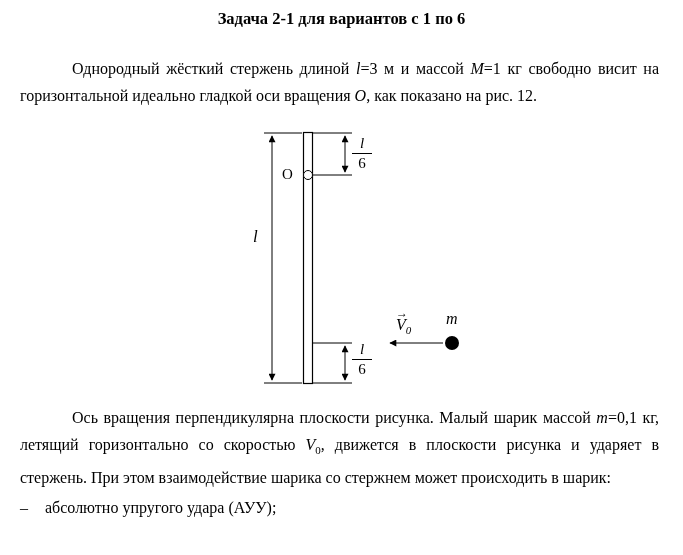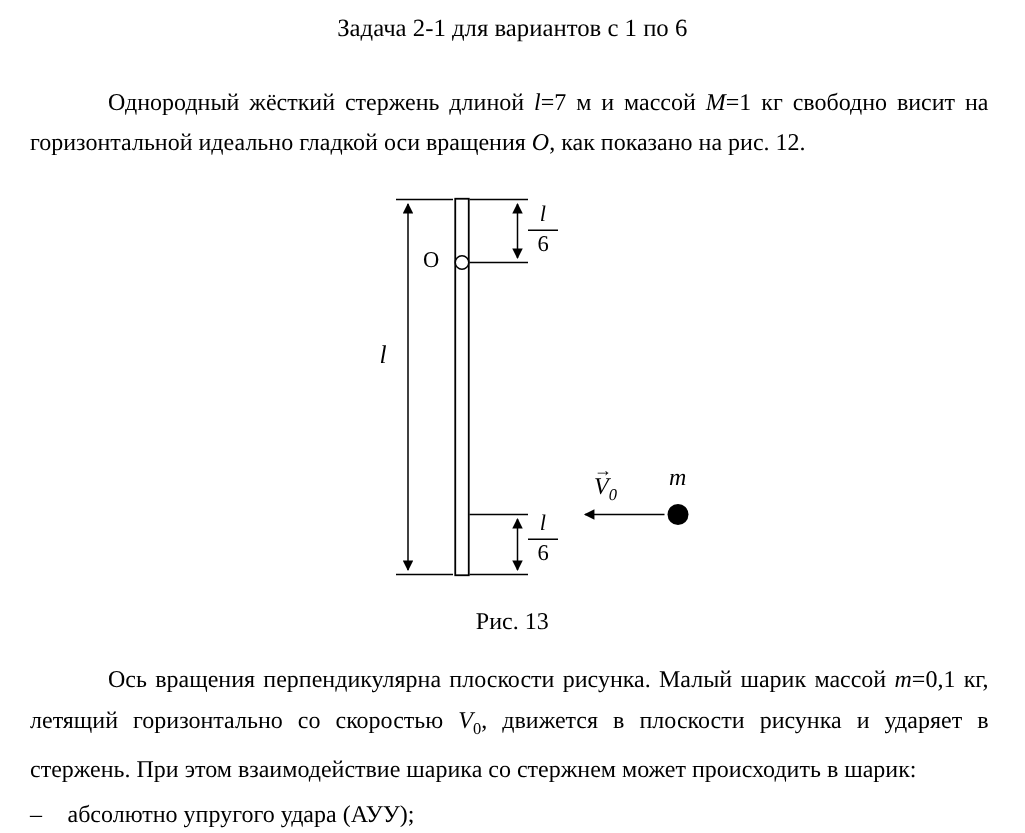--- a/index.html
+++ b/index.html
@@ -11,21 +11,21 @@
     background: #ffffff;
     color: #000000;
     font-family: "Liberation Serif", "DejaVu Serif", serif;
     font-size: 16px;
     overflow: hidden;
   }
   .title {
     margin: 0;
     padding-top: 9px;
     text-align: center;
-    font-weight: normal;
+    font-weight: bold;
     font-size: 16.5px;
     line-height: 20px;
   }
   .para {
     margin: 0 24px 0 20px;
     text-align: justify;
     text-indent: 52px;
     line-height: 27px;
   }
   .p1 { margin-top: 26px; }
@@ -68,21 +68,21 @@
   }
   .bullet .marker { display: inline-block; width: 25px; }
 </style>
 </head>
 <body>
 
 <div class="page">
 
   <h1 class="title">Задача 2-1 для вариантов с 1 по 6</h1>
 
-  <p class="para p1"><span>Однородный жёсткий стержень длиной </span><i>l</i><span>=7 м и массой </span><i>M</i><span>=1 кг свободно висит на горизонтальной идеально гладкой оси вращения </span><i>О</i><span>, как показано на рис. 12.</span></p>
+  <p class="para p1"><span>Однородный жёсткий стержень длиной </span><i>l</i><span>=3 м и массой </span><i>M</i><span>=1 кг свободно висит на горизонтальной идеально гладкой оси вращения </span><i>О</i><span>, как показано на рис. 12.</span></p>
 
   <div class="figure">
     <svg width="683" height="262" viewBox="0 0 683 262">
       <defs>
         <marker id="arr" viewBox="0 0 10 10" refX="9" refY="5" markerWidth="9" markerHeight="7" orient="auto-start-reverse">
           <path d="M0,0 L10,5 L0,10 z" fill="#000"></path>
         </marker>
       </defs>
 
       <rect x="303.5" y="5.5" width="9" height="251" fill="#ffffff" stroke="#000" stroke-width="1.2"></rect>
@@ -116,19 +116,18 @@
     <div class="frac frac-bottom">
       <span class="num">l</span>
       <span class="den">6</span>
     </div>
 
     <div class="fig-label vec-wrap"><span class="vec-arrow">→</span><span>V</span><sub>0</sub></div>
 
     <div class="fig-label mass-label">m</div>
   </div>
 
-  <div class="caption">Рис. 13</div>
 
   <p class="para p2"><span>Ось вращения перпендикулярна плоскости рисунка. Малый шарик массой </span><i>m</i><span>=0,1 кг, летящий горизонтально со скоростью </span><i>V</i><sub>0</sub><span>, движется в плоскости рисунка и ударяет в стержень. При этом взаимодействие шарика со стержнем может происходить в шарик:</span></p>
 
   <div class="bullet"><span class="marker">–</span><span>абсолютно упругого удара (АУУ);</span></div>
 
 </div>
 
 </body></html>

